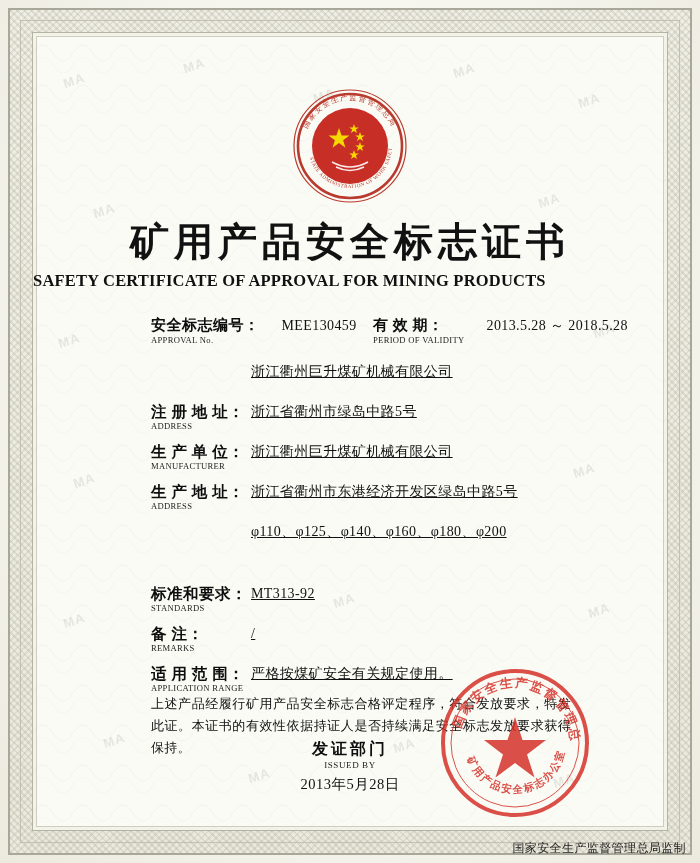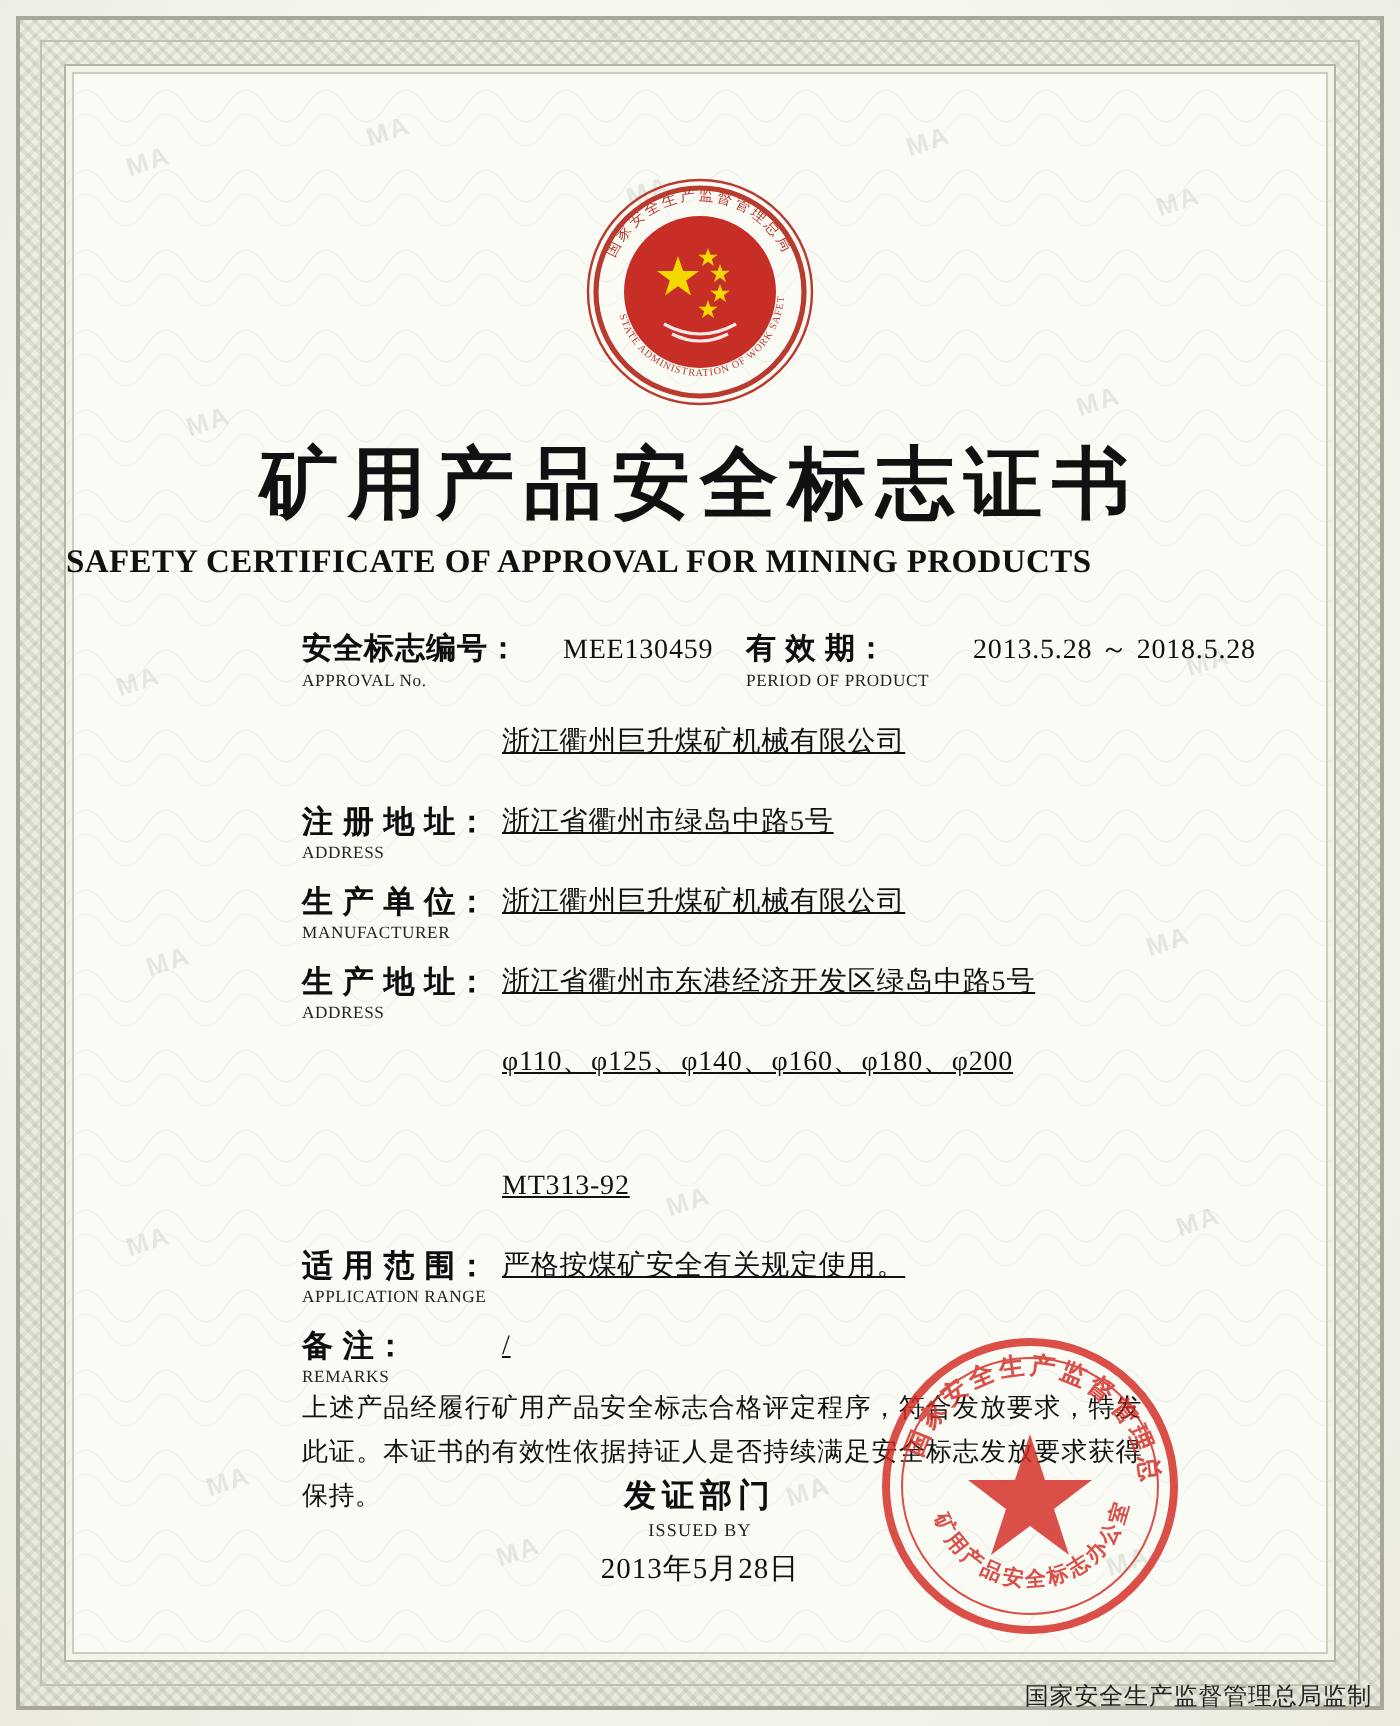--- a/index.html
+++ b/index.html
@@ -359,21 +359,21 @@
       <div class="row-top">
         <div class="col-a">
           <span class="inline-label">
             <span class="cn">安全标志编号：</span>
             <span class="en">APPROVAL No.</span>
           </span><span class="inline-value">MEE130459</span>
         </div>
         <div class="col-b">
           <span class="inline-label">
             <span class="cn">有 效 期：</span>
-            <span class="en">PERIOD OF PRODUCT</span>
+            <span class="en">PERIOD OF VALIDITY</span>
           </span><span class="inline-value">2013.5.28 ～ 2018.5.28</span>
         </div>
       </div>
 
       <div class="row">
         <span class="value">浙江衢州巨升煤矿机械有限公司</span>
       </div>
 
       <div class="row">
         <span class="label">
@@ -400,37 +400,41 @@
       </div>
 
 
       <div class="row">
         <span class="value">φ110、φ125、φ140、φ160、φ180、φ200</span>
       </div>
 
       <div class="group-gap"></div>
 
       <div class="row">
+        <span class="label">
+          <span class="cn">标准和要求：</span>
+          <span class="en">STANDARDS</span>
+        </span>
         <span class="value">MT313-92</span>
+      </div>
+
+      <div class="row">
+        <span class="label">
+          <span class="cn">备 注：</span>
+          <span class="en">REMARKS</span>
+        </span>
+        <span class="value">/</span>
       </div>
 
       <div class="row">
         <span class="label">
           <span class="cn">适 用 范 围：</span>
           <span class="en">APPLICATION RANGE</span>
         </span>
         <span class="value">严格按煤矿安全有关规定使用。</span>
-      </div>
-
-      <div class="row">
-        <span class="label">
-          <span class="cn">备 注：</span>
-          <span class="en">REMARKS</span>
-        </span>
-        <span class="value">/</span>
       </div>
 
     </div>
 
     <div class="statement">上述产品经履行矿用产品安全标志合格评定程序，符合发放要求，特发此证。本证书的有效性依据持证人是否持续满足安全标志发放要求获得保持。</div>
 
     <div class="issued">
       <span class="cn">发证部门</span>
       <span class="en">ISSUED BY</span>
     </div>

